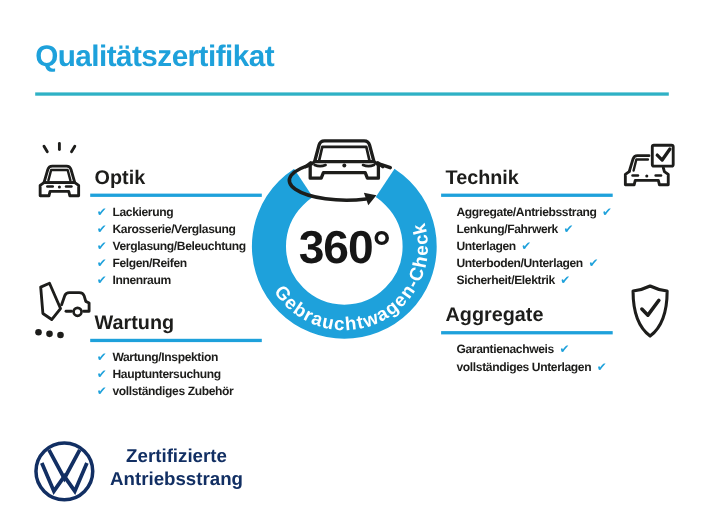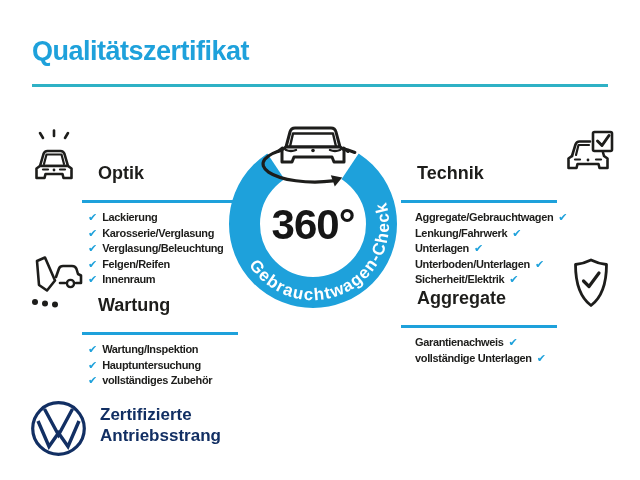--- a/index.html
+++ b/index.html
@@ -10,37 +10,37 @@
   }
   .abs{position:absolute;}
   
   #page-title{
     left:32px;top:36px;font-size:27px;font-weight:bold;color:var(--accent);
     letter-spacing:-0.5px;
   }
   #header-rule{left:32px;top:84px;width:576px;height:3px;background:var(--rule);}
   
   .sec{width:156px;color:var(--ink);}
-  .sec h2{margin:16px;font-size:18px;line-height:21px;font-weight:bold;color:var(--ink);}
+  .sec h2{margin:4px;font-size:18px;line-height:21px;font-weight:bold;color:var(--ink);}
   .sec .rule{height:3px;background:var(--accent);margin-top:2px;}
   .sec ul{list-style:none;margin:7px 0 0 0;padding:0;}
   .sec li{font-size:11px;font-weight:bold;line-height:15.5px;letter-spacing:-0.35px;white-space:nowrap;}
   .sec .chk{color:var(--accent);font-size:11px;letter-spacing:0;}
   .sec.left ul{margin-left:6px;}
   .sec.left .chk{margin-right:5px;}
   .sec.right{text-align:left;}
   .sec.right ul{transform:translateX(14px);}
   .sec.right .chk{margin-left:5px;}
   
   .ink-line{stroke:var(--ink);fill:none;stroke-width:2.6;stroke-linecap:round;stroke-linejoin:round;}
   .ink-fillwhite{stroke:var(--ink);fill:#fff;stroke-width:2.6;stroke-linejoin:round;}
   .ink-dot{fill:var(--ink);stroke:none;}
   .navy-line{stroke:var(--navy);fill:none;}
   
-  #footer-text{left:100px;top:405px;color:var(--navy);font-size:17px;line-height:20.5px;font-weight:bold;}
+  #footer-text{left:100px;top:405px;color:var(--navy);font-size:17px;line-height:20.5px;font-weight:bold;text-align:center;}
 </style>
 </head>
 <body>
 
 <div class="abs" id="page-title">Qualitätszertifikat</div>
 <div class="abs" id="header-rule"></div>
 
 <svg class="abs" style="left:28px;top:129px" width="52" height="56" viewBox="0 0 52 56">
   <path class="ink-line" d="M 15,9 L 12,4"></path>
   <path class="ink-line" d="M 26,7 L 26,1.5"></path>
@@ -88,21 +88,21 @@
     <li><span class="chk">✔</span><span>Verglasung/Beleuchtung</span></li>
     <li><span class="chk">✔</span><span>Felgen/Reifen</span></li>
     <li><span class="chk">✔</span><span>Innenraum</span></li>
   </ul>
 </section>
 
 <section class="abs sec right" style="left:401px;top:147px">
   <h2>Technik</h2>
   <div class="rule"></div>
   <ul>
-    <li><span>Aggregate/Gebrauchtwagen</span><span class="chk">✔</span></li>
+    <li><span>Aggregate/Antriebsstrang</span><span class="chk">✔</span></li>
     <li><span>Lenkung/Fahrwerk</span><span class="chk">✔</span></li>
     <li><span>Unterlagen</span><span class="chk">✔</span></li>
     <li><span>Unterboden/Unterlagen</span><span class="chk">✔</span></li>
     <li><span>Sicherheit/Elektrik</span><span class="chk">✔</span></li>
   </ul>
 </section>
 
 <section class="abs sec left" style="left:82px;top:279px">
   <h2>Wartung</h2>
   <div class="rule"></div>
@@ -111,21 +111,21 @@
     <li><span class="chk">✔</span><span>Hauptuntersuchung</span></li>
     <li><span class="chk">✔</span><span>vollständiges Zubehör</span></li>
   </ul>
 </section>
 
 <section class="abs sec right" style="left:401px;top:272px">
   <h2>Aggregate</h2>
   <div class="rule"></div>
   <ul>
     <li><span>Garantienachweis</span><span class="chk">✔</span></li>
-    <li><span>vollständige Unterlagen</span><span class="chk">✔</span></li>
+    <li><span>vollständiges Unterlagen</span><span class="chk">✔</span></li>
   </ul>
 </section>
 
 <svg class="abs" style="left:223px;top:104px" width="180" height="240" viewBox="0 0 180 240">
   <circle cx="90" cy="120" r="68.5" fill="none" stroke="var(--accent)" stroke-width="31"></circle>
   <polygon points="90,118 26,22 154,22" fill="#fff"></polygon>
   <path id="ringArc" d="M 14.3 126.6 A 76 76 0 1 0 143.7 66.3" fill="none"></path>
   <text font-size="17" font-weight="bold" fill="#ffffff" letter-spacing="1.2">
     <textPath href="#ringArc" startOffset="50%" text-anchor="middle">Gebrauchtwagen-Check</textPath>
   </text>

